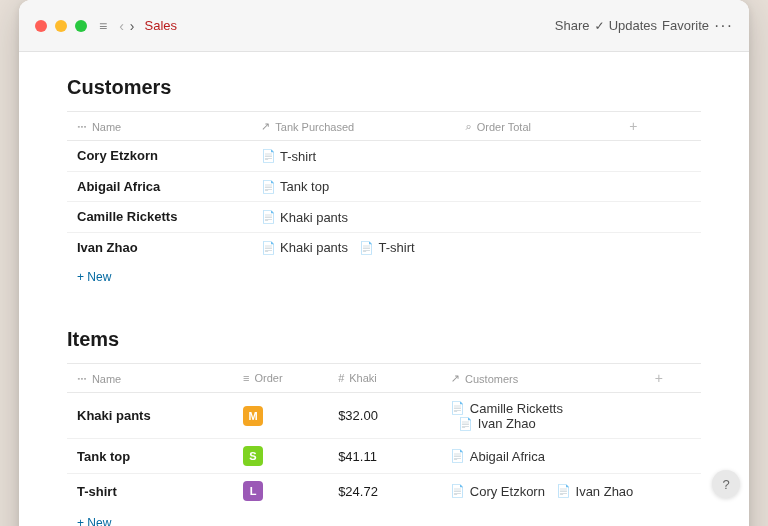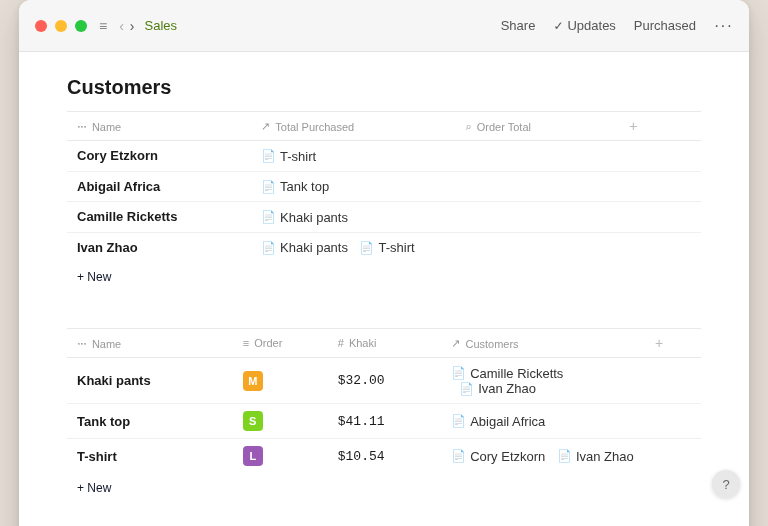--- a/index.html
+++ b/index.html
@@ -70,29 +70,29 @@
       color: #aaa;
       font-size: 14px;
     }
     .titlebar-nav .nav-arrow.active {
       color: #555;
     }
 
     .titlebar-title {
       font-size: 13px;
       font-weight: 500;
-      color: #4d7c0f;
+      color: #b91c1c;
       margin-left: 4px;
     }
 
     .titlebar-actions {
       margin-left: auto;
       display: flex;
       align-items: center;
-      gap: 18px;
+      gap: 5px;
     }
 
     .titlebar-actions .action-item {
       font-size: 13px;
       color: #555;
       cursor: pointer;
       display: flex;
       align-items: center;
       gap: 4px;
     }
@@ -177,21 +177,21 @@
       font-size: 13px;
       color: #333;
     }
 
     .tag-item .doc-icon {
       color: #bbb;
       font-size: 12px;
     }
 
     .new-row {
-      color: #0f172a;
+      color: #0369a1;
       font-size: 12px;
       padding: 8px 10px;
       cursor: pointer;
       display: flex;
       align-items: center;
       gap: 4px;
     }
 
     .size-badge {
       display: inline-block;
@@ -204,21 +204,20 @@
       line-height: 20px;
       color: white;
     }
     .size-m { background: #f5a623; }
     .size-s { background: #7ed321; }
     .size-l { background: #9b59b6; }
 
     .price-cell {
       color: #333;
       font-size: 13px;
-      font-family: Liberation Mono, monospace;
     }
 
     .help-btn {
       position: fixed;
       bottom: 28px;
       right: 28px;
       width: 28px;
       height: 28px;
       border-radius: 50%;
       background: #e8e8e8;
@@ -257,42 +256,42 @@
       <span class="nav-arrow">‹</span>
       <span class="nav-arrow active">›</span>
       <span class="titlebar-title">Sales</span>
     </div>
     <div class="titlebar-actions">
       <span class="action-item">Share</span>
       <span class="action-item">
         <span class="check">✓</span>
         <span>Updates</span>
       </span>
-      <span class="action-item">Purchased</span>
+      <span class="action-item">Favorite</span>
       <span class="dots">···</span>
     </div>
   </div>
 
   <div class="content">
 
     <div class="section">
       <div class="section-title">Customers</div>
       <table class="db-table">
         <thead>
           <tr>
             <th class="col-name-customers">
               <span class="th-icon">
                 <span>𝌀</span>
                 <span>Name</span>
               </span>
             </th>
             <th class="col-items">
               <span class="th-icon">
                 <span class="th-arrow">↗</span>
-                <span>Total Purchased</span>
+                <span>Tank Purchased</span>
               </span>
             </th>
             <th class="col-order">
               <span class="th-icon">
                 <span>⌕</span>
                 <span>Order Total</span>
               </span>
             </th>
             <th class="col-plus-customers">
               <span class="th-plus">+</span>
@@ -347,20 +346,21 @@
             </td>
             <td></td>
             <td></td>
           </tr>
         </tbody>
       </table>
       <div class="new-row">+ New</div>
     </div>
 
     <div class="section">
+      <div class="section-title">Items</div>
       <table class="db-table">
         <thead>
           <tr>
             <th class="col-name-items">
               <span class="th-icon">
                 <span>𝌀</span>
                 <span>Name</span>
               </span>
             </th>
             <th class="col-size">
@@ -417,21 +417,21 @@
                 <span>Abigail Africa</span>
               </span>
             </td>
             <td></td>
           </tr>
           <tr class="db-table-row">
             <td><strong>T-shirt</strong></td>
             <td>
               <span class="size-badge size-l">L</span>
             </td>
-            <td class="price-cell">$10.54</td>
+            <td class="price-cell">$24.72</td>
             <td>
               <span class="tag-item">
                 <span class="doc-icon">📄</span>
                 <span>Cory Etzkorn</span>
               </span>
               <span class="tag-item" style="margin-left:8px;">
                 <span class="doc-icon">📄</span>
                 <span>Ivan Zhao</span>
               </span>
             </td>

